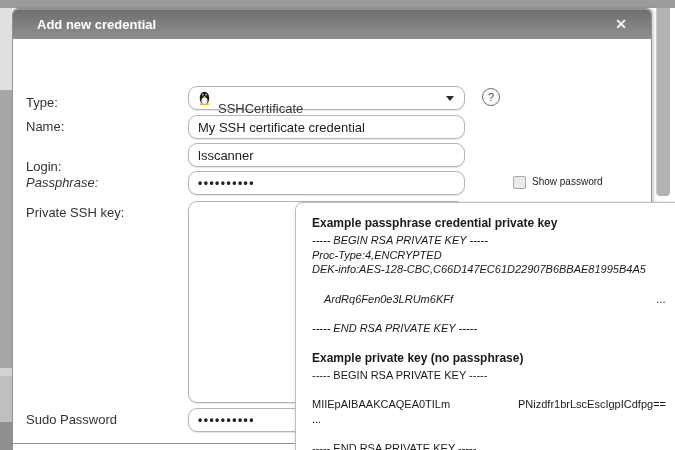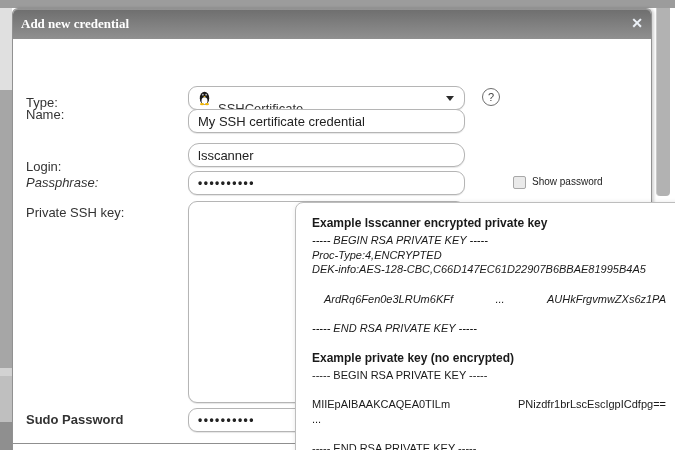--- a/index.html
+++ b/index.html
@@ -24,21 +24,21 @@
   
   .dialog {
     position:absolute; left:12px; top:8px; width:640px; height:442px;
     background:#fff; border:1px solid #919191; border-bottom:none;
     border-radius:6px 6px 0 0; box-sizing:border-box;
     box-shadow:2px 0 3px rgba(0,0,0,0.18);
   }
   .titlebar {
     height:30px; background:linear-gradient(#6e6e6e,#909090);
     border-radius:5px 5px 0 0; display:flex; align-items:center;
-    padding:0 8px; box-shadow:inset 0 1px 0 rgba(255,255,255,0.25);font-family:Liberation Serif, serif;
+    padding:0 24px; box-shadow:inset 0 1px 0 rgba(255,255,255,0.25);
   }
   .titlebar .title { flex:1; color:#ffffff; font-size:13px; font-weight:bold; }
   .titlebar .close { color:#edf2f8; font-size:14px; font-weight:bold; cursor:pointer; line-height:1; }
 
   .form { position:absolute; left:0; top:30px; right:0; bottom:0; }
   .lbl { position:absolute; left:13px; font-size:13px; color:#333; white-space:nowrap; }
 
   .box {
     position:absolute; box-sizing:border-box; width:277px; height:24px;
     border:1px solid #b5b5b5; border-radius:9px; background:#fff;
@@ -104,71 +104,70 @@
 
 <div class="dialog">
   <div class="titlebar">
     <span class="title">Add new credential</span>
     <span class="close">✕</span>
   </div>
 
   <div class="form">
 
     <span class="lbl" style="top:56px;">Type:</span>
-    <span class="lbl" style="top:68px;">Name:</span>
+    <span class="lbl" style="top:80px;">Name:</span>
     <span class="lbl" style="top:120px;">Login:</span>
     <span class="lbl" style="top:136px;font-style:italic;">Passphrase:</span>
     <span class="lbl" style="top:166px;">Private SSH key:</span>
-    <span class="lbl" style="top:373px;font-weight:bold;">Sudo Password</span>
+    <span class="lbl" style="top:373px;">Sudo Password</span>
 
     <div class="box dropdown" style="left:175px; top:47px;">
       <svg viewBox="0 0 16 16" width="15" height="16">
         <ellipse cx="8" cy="8.2" rx="5" ry="7" fill="#1a1a1a"></ellipse>
         <ellipse cx="8" cy="11" rx="3.2" ry="3.8" fill="#ffffff"></ellipse>
         <ellipse cx="6.3" cy="4.4" rx="0.7" ry="1" fill="#ffffff"></ellipse>
         <ellipse cx="9.7" cy="4.4" rx="0.7" ry="1" fill="#ffffff"></ellipse>
         <polygon points="6.7,5.8 9.3,5.8 8,7.2" fill="#f2b705"></polygon>
         <ellipse cx="5.4" cy="14.6" rx="2.2" ry="1.2" fill="#f2b705"></ellipse>
         <ellipse cx="10.6" cy="14.6" rx="2.2" ry="1.2" fill="#f2b705"></ellipse>
       </svg>
       <span class="val">SSHCertificate</span>
       <span class="arrow"></span>
     </div>
     <div class="help" style="left:469px; top:49px;">?</div>
 
-    <input class="box" style="left: 175px; top: 70px;" type="text" value="My SSH certificate credential">
+    <input class="box" style="left: 175px; top: 76px;" type="text" value="My SSH certificate credential">
 
-    <input class="box" style="left: 175px; top: 104px; border-radius: 11px;" type="text" value="lsscanner">
+    <input class="box" style="left: 175px; top: 104px;" type="text" value="lsscanner">
 
     <input class="box dots" style="left: 175px; top: 132px;" type="text" value="••••••••••">
 
     <input class="chk" type="checkbox" style="">
     <span class="chk-label">Show password</span>
 
     <textarea class="box" style="left: 175px; top: 162px;"></textarea>
     <div class="help" style="left:471px; top:174px;">?</div>
 
     <input class="box dots" style="left: 175px; top: 369px;" type="text" value="••••••••••">
 
     <div class="footer-sep"></div>
   </div>
 </div>
 
 <div class="tooltip">
-  <p class="tt-h">Example lsscanner encrypted private key</p>
+  <p class="tt-h">Example passphrase credential private key</p>
   <p class="tt-line it">----- BEGIN RSA PRIVATE KEY -----</p>
   <p class="tt-line it">Proc-Type:4,ENCRYPTED</p>
   <p class="tt-line it">DEK-info:AES-128-CBC,C66D147EC61D22907B6BBAE81995B4A5</p>
   <div class="tt-line it keyrow sp">
     <span>ArdRq6Fen0e3LRUm6KFf</span>
     <span>...</span>
-    <span>AUHkFrgvmwZXs6z1PA</span>
   </div>
   <p class="tt-line it sp">----- END RSA PRIVATE KEY -----</p>
 
-  <p class="tt-h sp">Example private key (no encrypted)</p>
+  <p class="tt-h sp">Example private key (no passphrase)</p>
   <p class="tt-line">----- BEGIN RSA PRIVATE KEY -----</p>
   <div class="tt-line keyrow2 sp">
     <span>MIIEpAIBAAKCAQEA0TILm ...</span>
     <span>PNizdfr1brLscEscIgpICdfpg==</span>
   </div>
   <p class="tt-line sp">----- END RSA PRIVATE KEY -----</p>
 </div>
 
 </body></html>

